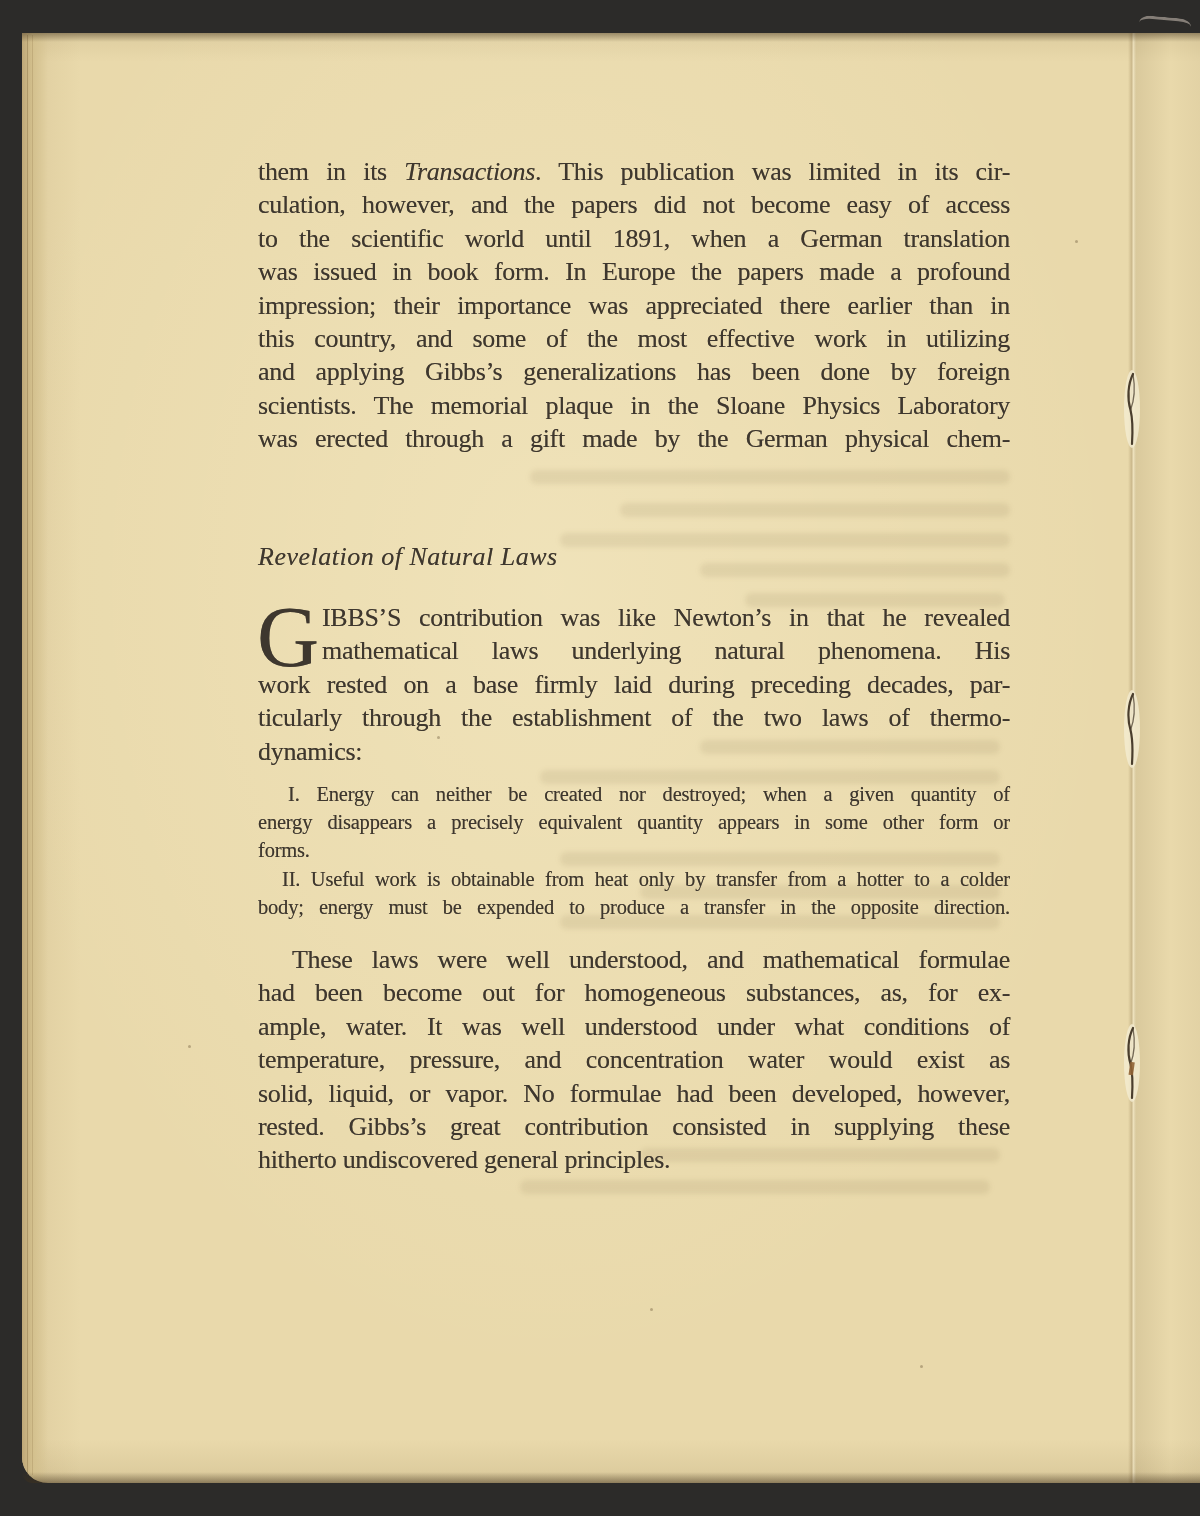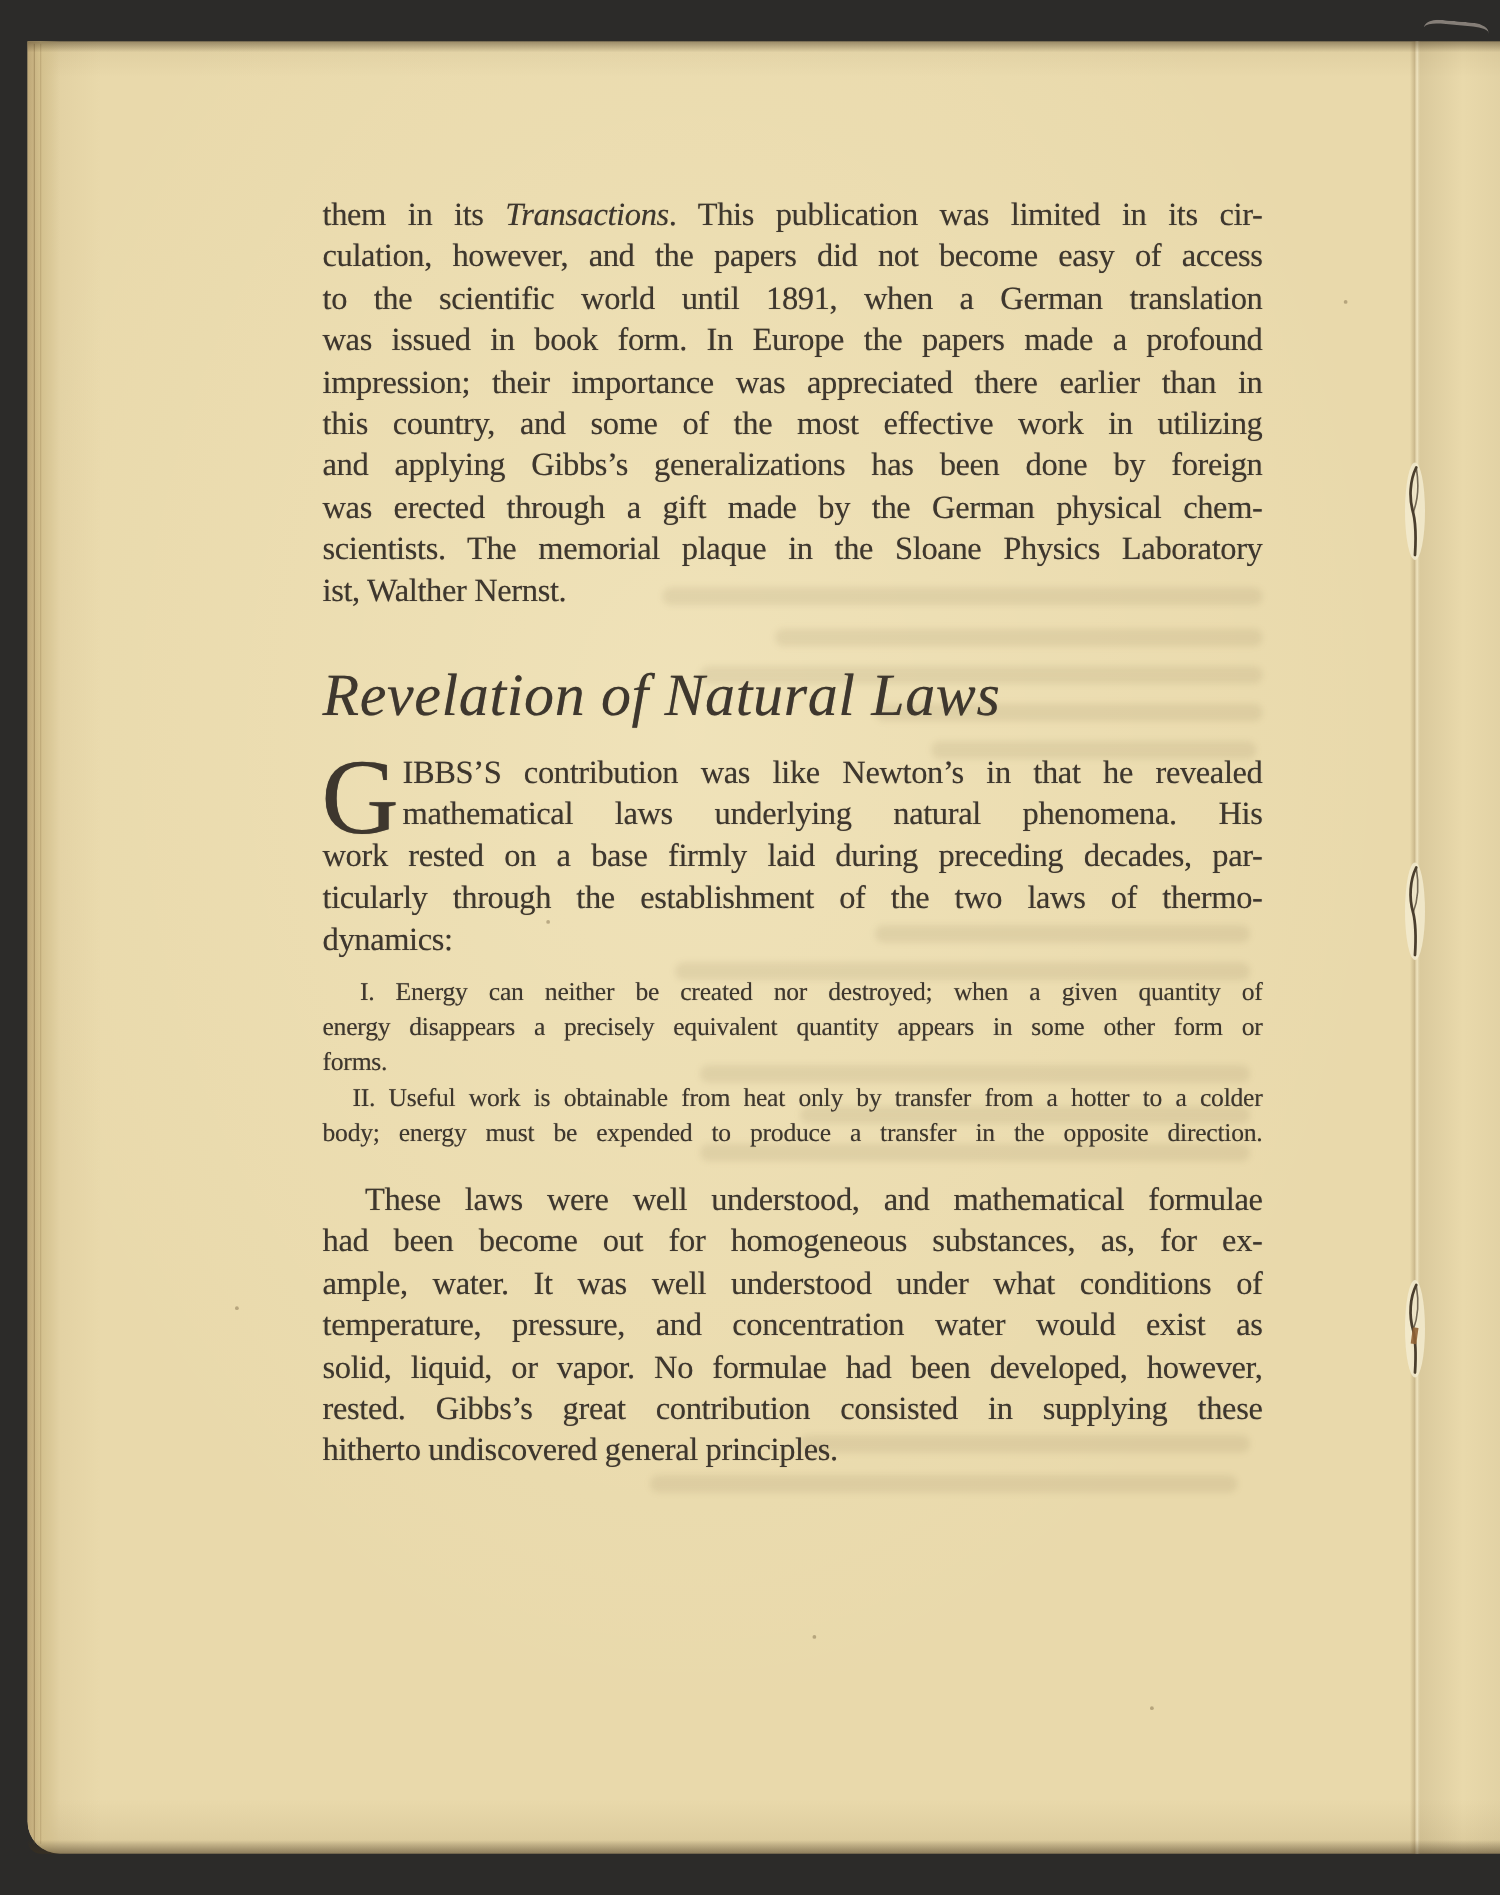--- a/index.html
+++ b/index.html
@@ -50,21 +50,21 @@
 
   .para, .law, .heading { position:absolute; left:0; width:752px; margin:0; }
 
   .tline { text-align:justify; text-align-last:justify; }
   .tline.noj { text-align-last:left; }
 
   .para .tline { font-size:26px; line-height:33.4px; letter-spacing:-0.3px; }
   .law  .tline { font-size:20.5px; line-height:28.2px; letter-spacing:-0.2px; }
 
   .p1 { top:122px; }
-  .heading { top:500px; font-size:48px; line-height:48px; font-style:italic;
+  .heading { top:500px; font-size:26px; line-height:48px; font-style:italic;
     font-weight:normal; letter-spacing:0.5px; text-align:left; }
   .p2 { top:568px; }
   .law-1 { top:747px; }
   .law-2 { top:832px; }
   .p3 { top:910px; }
 
   .it { font-style:italic; }
 
   .dc { position:absolute; }
   .dropcap { position:absolute; left:-1px; top:-7px; font-size:86px; line-height:86px; }
@@ -112,23 +112,22 @@
 
       <div class="para p1">
         <div class="tline"><span>them in its </span><span class="it">Transactions</span><span>. This publication was limited in its cir-</span></div>
         <div>
             <div class="tline">culation, however, and the papers did not become easy of access</div>
             <div class="tline">to the scientific world until 1891, when a German translation</div>
             <div class="tline">was issued in book form. In Europe the papers made a profound</div>
             <div class="tline">impression; their importance was appreciated there earlier than in</div>
             <div class="tline">this country, and some of the most effective work in utilizing</div>
             <div class="tline">and applying Gibbs’s generalizations has been done by foreign</div>
+            <div class="tline">scientists. The memorial plaque in the Sloane Physics Laboratory</div>
             <div class="tline">was erected through a gift made by the German physical chem-</div>
-            <div class="tline">scientists. The memorial plaque in the Sloane Physics Laboratory</div>
-            <div class="tline noj">ist, Walther Nernst.</div>
           </div>
       </div>
 
       <h2 class="heading">Revelation of Natural Laws</h2>
 
       <div class="para p2 dc">
         <span class="dropcap">G</span>
         <div>
             <div class="tline">IBBS’S contribution was like Newton’s in that he revealed</div>
             <div class="tline">mathematical laws underlying natural phenomena. His</div>

